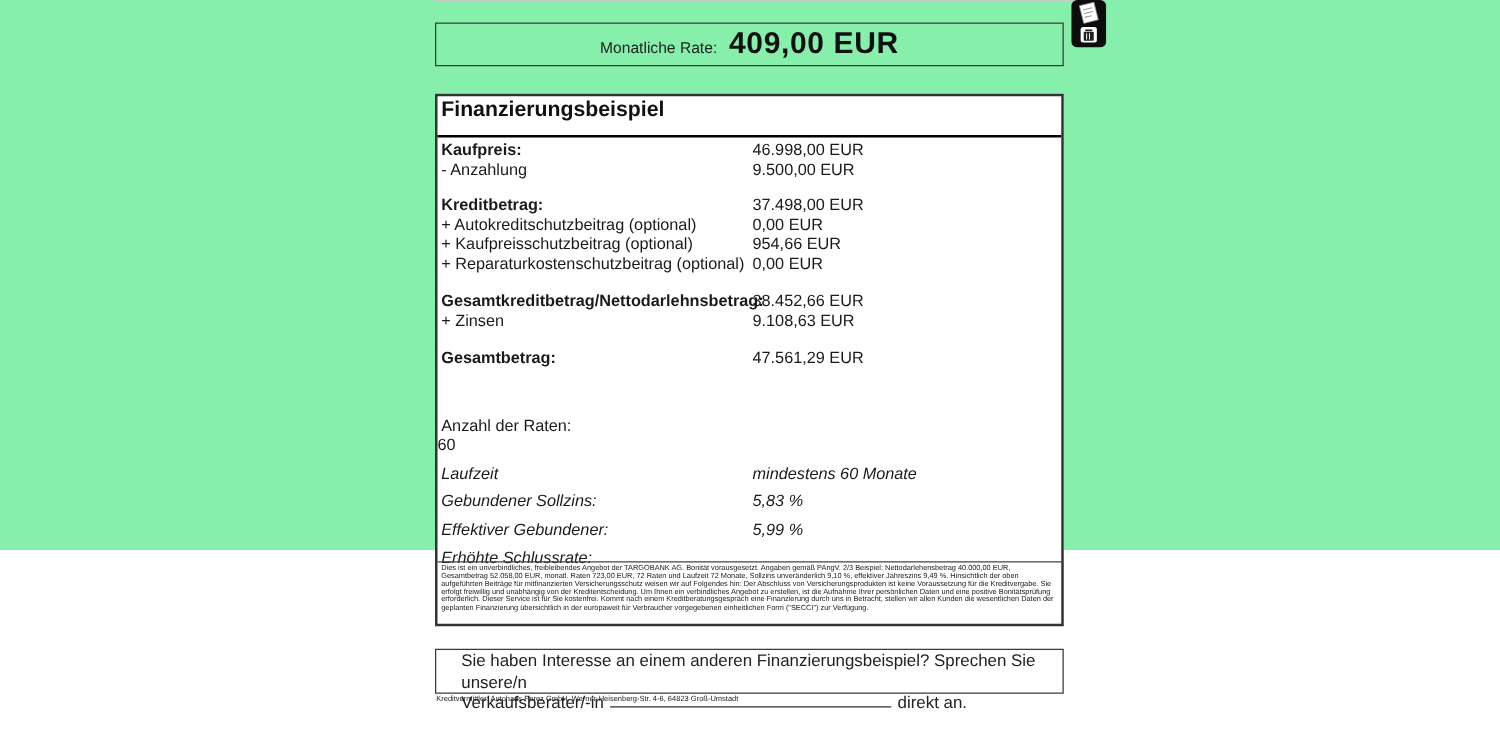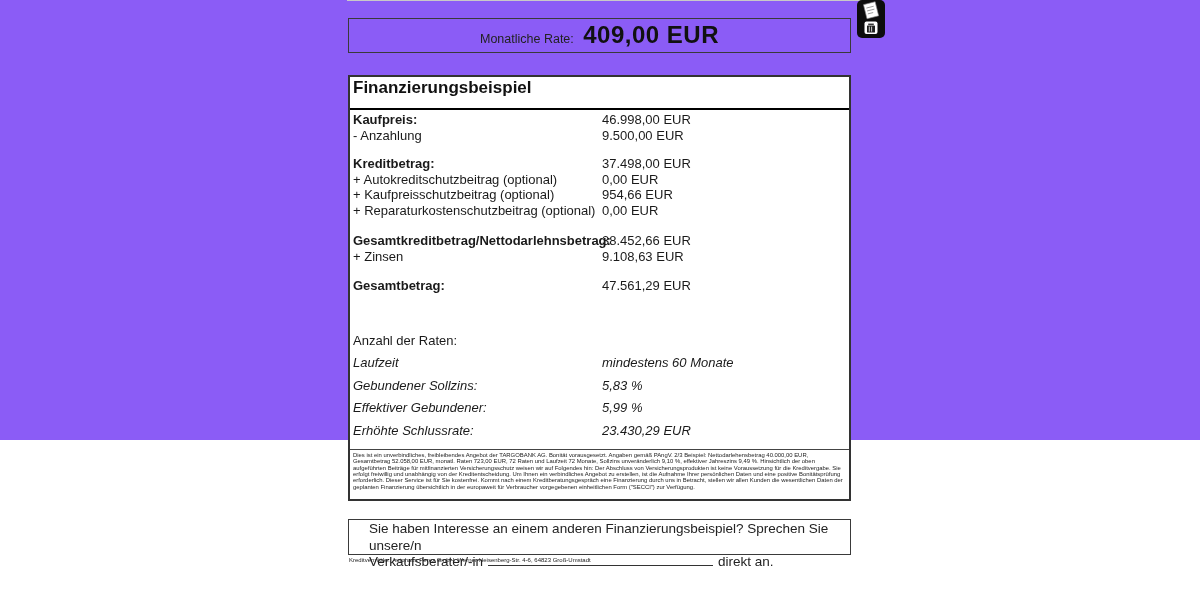--- a/index.html
+++ b/index.html
@@ -1,17 +1,17 @@
 <!DOCTYPE html>
 <html><head>
 <meta charset="utf-8">
 <style>
   html,body{margin:0;padding:0;background:#fff;width:1200px;height:600px;overflow:hidden;
     font-family:"Liberation Sans", sans-serif;color:#1a1a1a;}
-  .page{position:relative;width:1200px;height:440px;background:#8b5cf6;}
+  .page{position:relative;width:1200px;height:440px;background:#86efac;}
 
   .top-rule{position:absolute;left:347px;top:0;width:517px;height:1px;background:#c9c9c9;}
 
   
   .badge{position:absolute;left:857px;top:0;width:28px;height:38px;cursor:pointer;}
 
   
   .rate-box{position:absolute;left:348px;top:18px;width:503px;height:35px;border:1px solid #3a3a3a;
     box-sizing:border-box;text-align:center;line-height:31px;white-space:nowrap;}
   .rate-label{font-size:12.5px;color:#222;vertical-align:baseline;}
@@ -109,36 +109,36 @@
       <div class="frow">
         <span class="lbl">+ Zinsen</span>
         <span class="val">9.108,63 EUR</span>
       </div>
       <div class="frow g14">
         <span class="lbl bold">Gesamtbetrag:</span>
         <span class="val">47.561,29 EUR</span>
       </div>
       <div class="frow g39">
         <span class="lbl">Anzahl der Raten:</span>
+        <span class="val">60</span>
       </div>
       <div class="frow g13b">
         <span class="lbl">Laufzeit</span>
         <span class="val">mindestens 60 Monate</span>
       </div>
       <div class="frow g13b">
         <span class="lbl">Gebundener Sollzins:</span>
         <span class="val">5,83 %</span>
       </div>
       <div class="frow g13b">
         <span class="lbl">Effektiver Gebundener:</span>
         <span class="val">5,99 %</span>
       </div>
       <div class="frow g13b">
         <span class="lbl">Erhöhte Schlussrate:</span>
-        <span class="val">23.430,29 EUR</span>
       </div>
     </div>
 
     <div class="disclaimer">Dies ist ein unverbindliches, freibleibendes Angebot der TARGOBANK AG. Bonität vorausgesetzt. Angaben gemäß PAngV. 2/3 Beispiel: Nettodarlehensbetrag 40.000,00 EUR, Gesamtbetrag 52.058,00 EUR, monatl. Raten 723,00 EUR, 72 Raten und Laufzeit 72 Monate, Sollzins unveränderlich 9,10 %, effektiver Jahreszins 9,49 %. Hinsichtlich der oben aufgeführten Beiträge für mitfinanzierten Versicherungsschutz weisen wir auf Folgendes hin: Der Abschluss von Versicherungsprodukten ist keine Voraussetzung für die Kreditvergabe. Sie erfolgt freiwillig und unabhängig von der Kreditentscheidung. Um Ihnen ein verbindliches Angebot zu erstellen, ist die Aufnahme Ihrer persönlichen Daten und eine positive Bonitätsprüfung erforderlich. Dieser Service ist für Sie kostenfrei. Kommt nach einem Kreditberatungsgespräch eine Finanzierung durch uns in Betracht, stellen wir allen Kunden die wesentlichen Daten der geplanten Finanzierung übersichtlich in der europaweit für Verbraucher vorgegebenen einheitlichen Form ("SECCI") zur Verfügung.</div>
   </div>
 
   <div class="contact-box">
     <span>Sie haben Interesse an einem anderen Finanzierungsbeispiel? Sprechen Sie unsere/n</span><br>
     <span>Verkaufsberater/-in</span><span class="blank-line"></span><span>direkt an.</span>
   </div>

